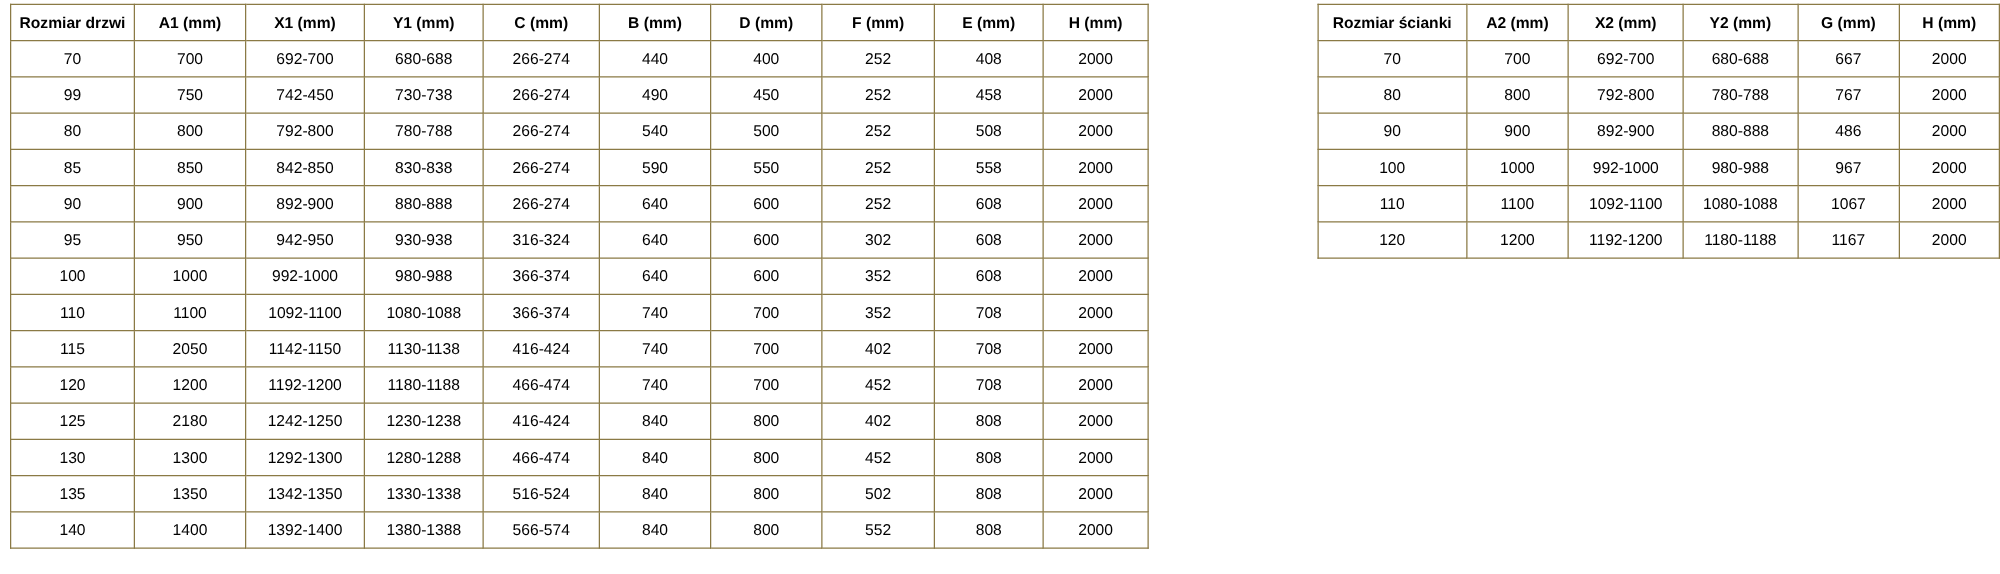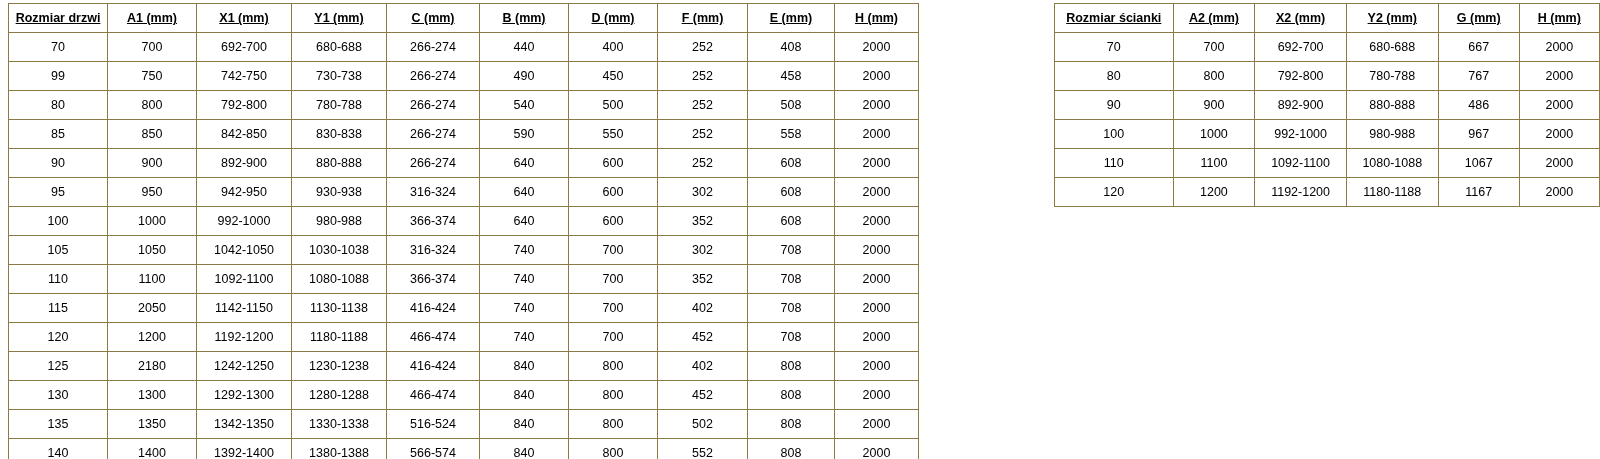--- a/index.html
+++ b/index.html
@@ -37,21 +37,20 @@
     text-align: center;
     vertical-align: middle;
     font-size: 12.5px;
     height: 28px;
     padding: 0 4px;
     white-space: nowrap;
   }
   table.spec th {
     font-weight: bold;
     font-size: 12.5px;
-    text-decoration: underline;
   }
   table.spec td {
     font-weight: normal;
   }
 
   
   #doors-table col.c0 { width: 99px; }
   #doors-table col.c1 { width: 89px; }
   #doors-table col.c2 { width: 95px; }
   #doors-table col.c3 { width: 95px; }
@@ -112,21 +111,21 @@
             <td>266-274</td>
             <td>440</td>
             <td>400</td>
             <td>252</td>
             <td>408</td>
             <td>2000</td>
           </tr>
           <tr>
             <td>99</td>
             <td>750</td>
-            <td>742-750</td>
+            <td>742-450</td>
             <td>730-738</td>
             <td>266-274</td>
             <td>490</td>
             <td>450</td>
             <td>252</td>
             <td>458</td>
             <td>2000</td>
           </tr>
           <tr>
             <td>80</td>
@@ -179,32 +178,20 @@
           <tr>
             <td>100</td>
             <td>1000</td>
             <td>992-1000</td>
             <td>980-988</td>
             <td>366-374</td>
             <td>640</td>
             <td>600</td>
             <td>352</td>
             <td>608</td>
-            <td>2000</td>
-          </tr>
-          <tr>
-            <td>105</td>
-            <td>1050</td>
-            <td>1042-1050</td>
-            <td>1030-1038</td>
-            <td>316-324</td>
-            <td>740</td>
-            <td>700</td>
-            <td>302</td>
-            <td>708</td>
             <td>2000</td>
           </tr>
           <tr>
             <td>110</td>
             <td>1100</td>
             <td>1092-1100</td>
             <td>1080-1088</td>
             <td>366-374</td>
             <td>740</td>
             <td>700</td>

